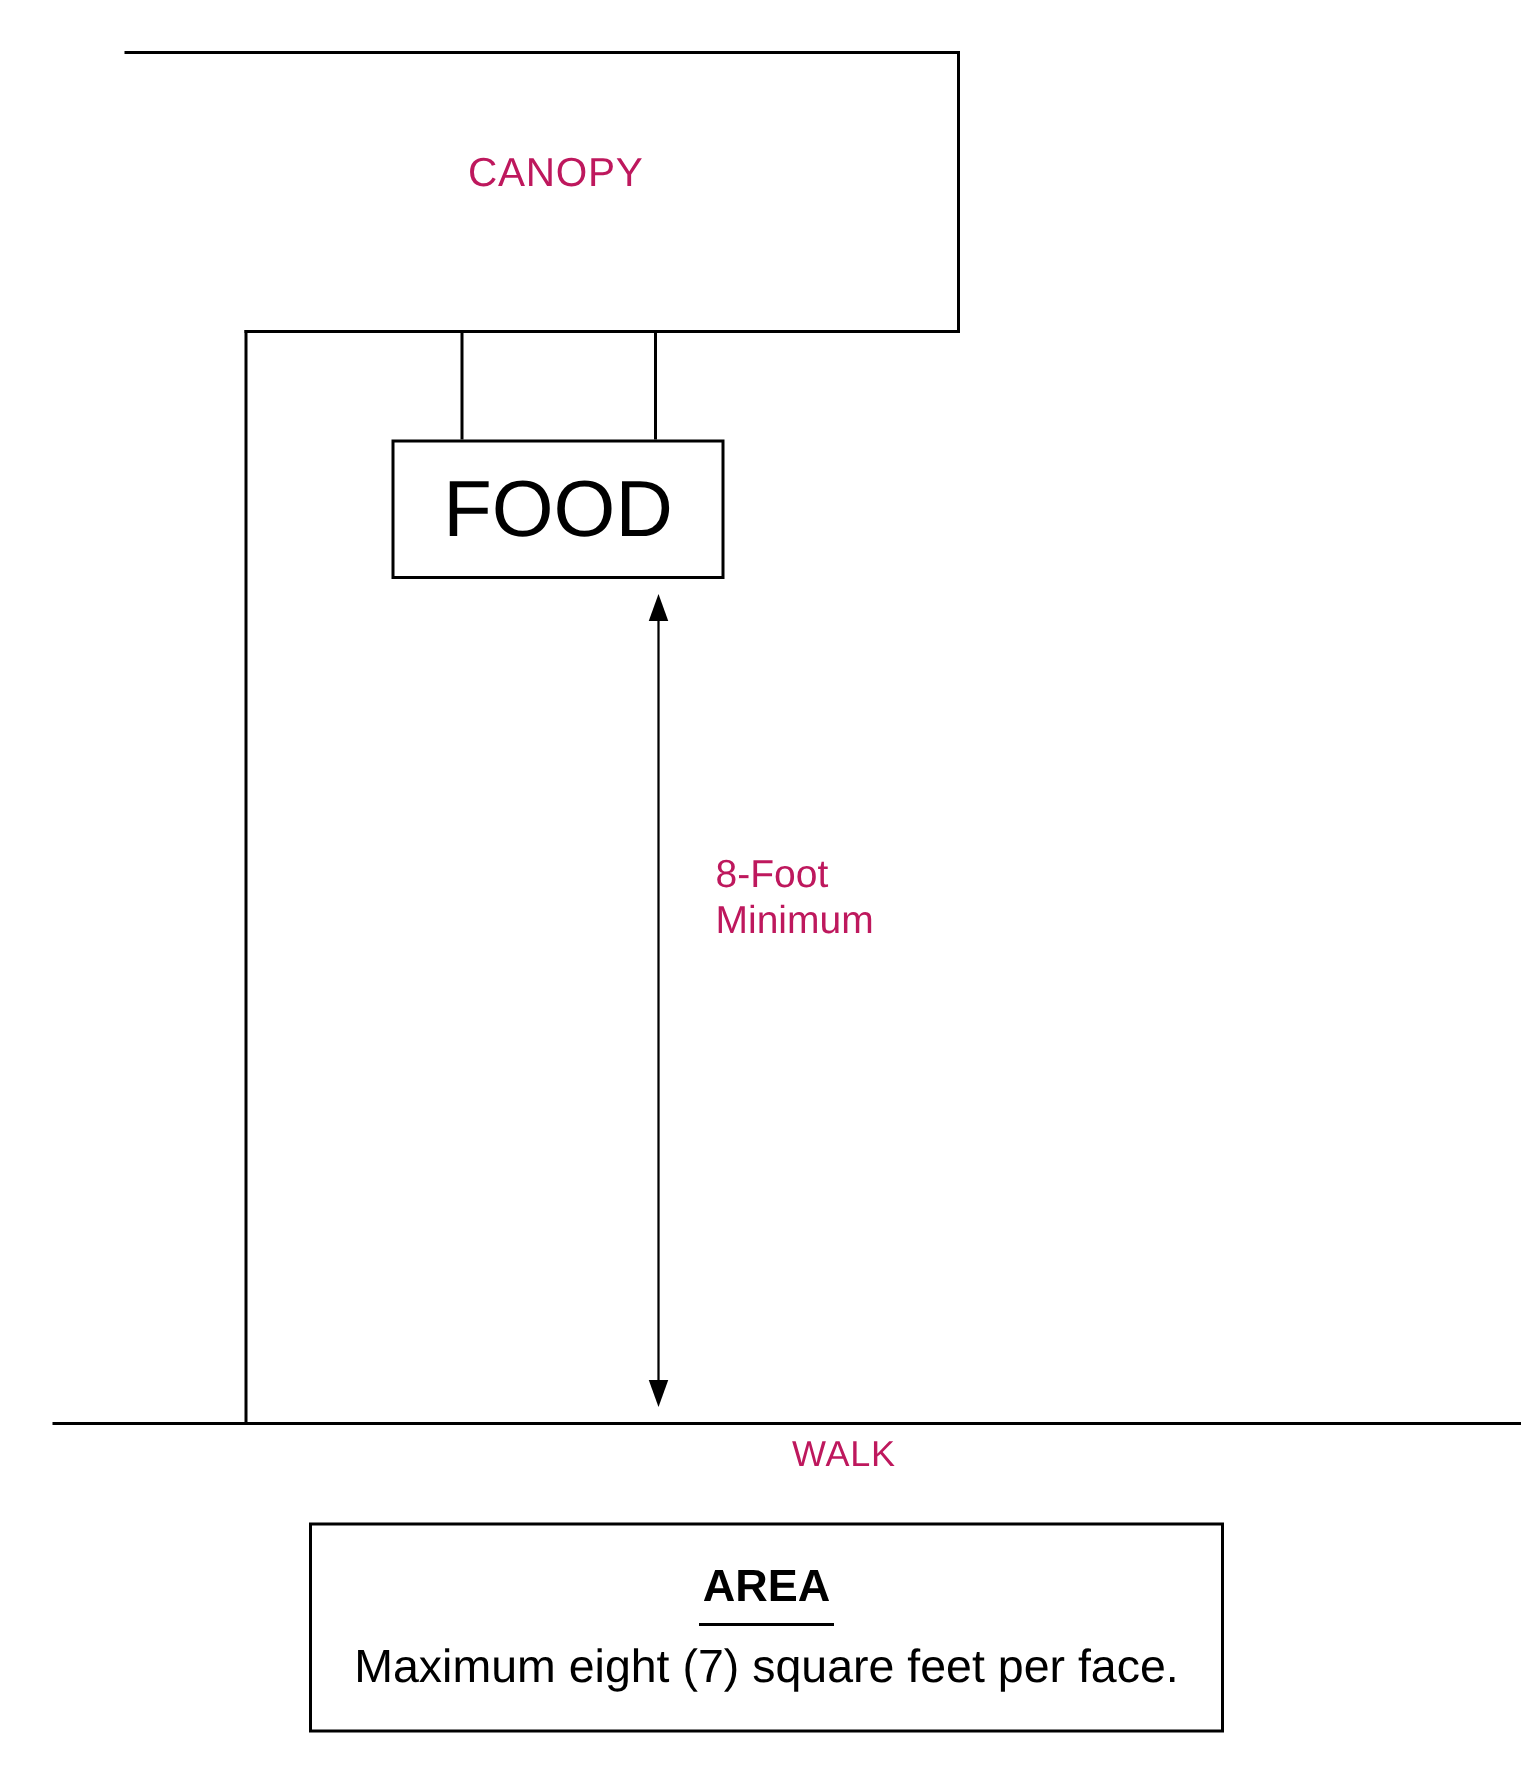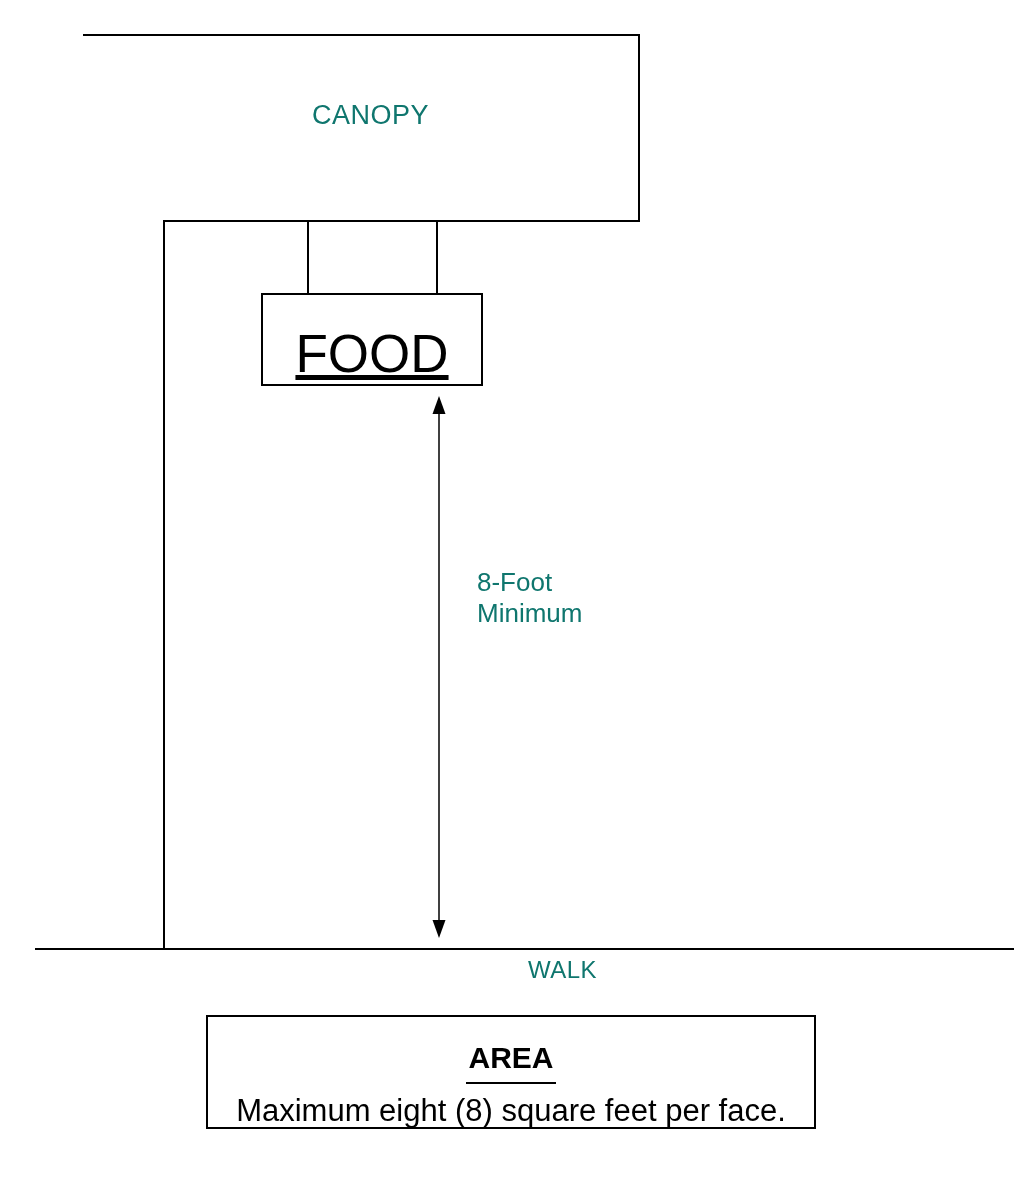--- a/index.html
+++ b/index.html
@@ -11,47 +11,47 @@
     position: relative;
     width: 1022px;
     height: 1180px;
     background: #ffffff;
     color: #000000;
     font-family: "Liberation Sans", sans-serif;
     overflow: hidden;
   }
   .hline { position: absolute; background: #000000; height: 2px; }
   .vline { position: absolute; background: #000000; width: 2px; }
-  .label { position: absolute; color: #0f766e; white-space: nowrap; }
+  .label { position: absolute; color: #be185d; white-space: nowrap; }
 
   .canopy-label {
     left: 92px; top: 100px; width: 557px;
     font-size: 27px; text-align: center; letter-spacing: 0.5px;
   }
   .food-box {
     position: absolute; left: 261px; top: 293px;
     width: 222px; height: 93px;
     border: 2px solid #000000; box-sizing: border-box;
-    display: flex; align-items: flex-end; justify-content: center; text-decoration: underline;
+    display: flex; align-items: center; justify-content: center;
   }
   .food-text { font-size: 53px; letter-spacing: 0px; }
 
   .arrow-svg { position: absolute; left: 425px; top: 394px; }
 
   .clearance-label {
     left: 477px; top: 567px;
     font-size: 26px; line-height: 31px;
   }
   .walk-label {
     left: 528px; top: 956px;
     font-size: 24px; letter-spacing: 0.5px;
   }
   .area-box {
     position: absolute; left: 206px; top: 1015px;
-    width: 610px; height: 114px;
+    width: 610px; height: 140px;
     border: 2px solid #000000; box-sizing: border-box;
     text-align: center;
   }
   .area-heading {
     display: inline-block;
     margin-top: 24px;
     font-size: 30px; font-weight: bold;
     border-bottom: 2px solid #000000;
     padding: 0 2px 7px 2px;
   }
@@ -90,16 +90,16 @@
     <span>Minimum</span>
   </div>
 
   <div class="hline" style="left:35px; top:948px; width:979px;"></div>
   <div class="label walk-label">WALK</div>
 
   <div class="area-box">
     <div>
       <span class="area-heading">AREA</span>
     </div>
-    <div class="area-note">Maximum eight (8) square feet per face.</div>
+    <div class="area-note">Maximum eight (7) square feet per face.</div>
   </div>
 
 </div>
 
 </body></html>

